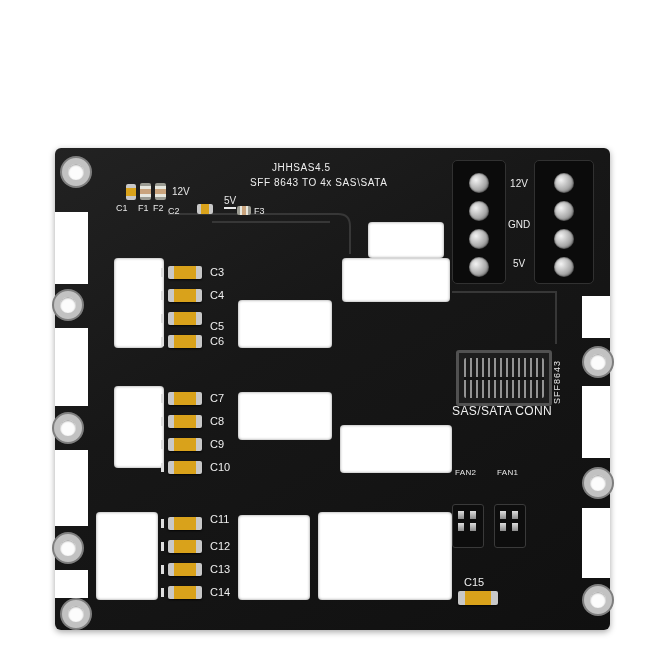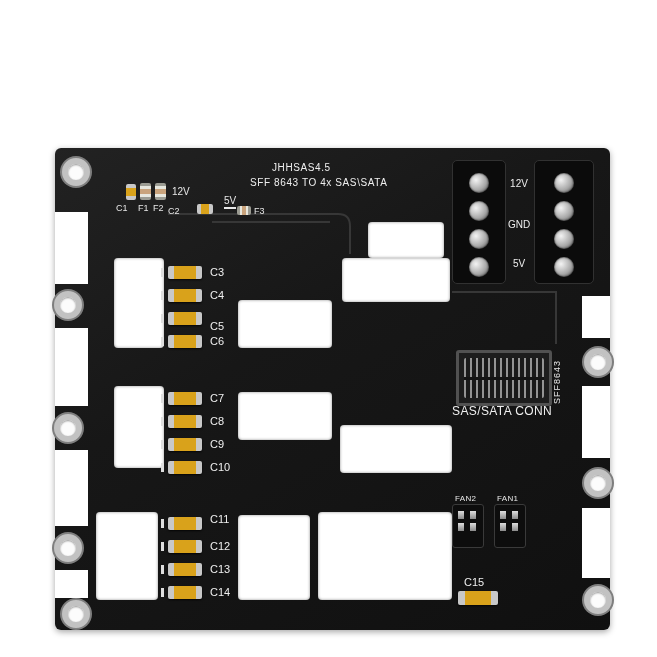--- a/index.html
+++ b/index.html
@@ -49,21 +49,21 @@
            border:3px solid #515151;border-radius:3px;}
   .sffpins{position:absolute;left:5px;top:5px;right:5px;bottom:5px;border-radius:2px;
            background:repeating-linear-gradient(90deg,#949494 0 2px,#1a1a1a 2px 6px);}
   .sffpins::after{content:"";position:absolute;left:0;right:0;top:50%;height:3px;margin-top:-1px;background:#141414;}
   .sffvert{position:absolute;left:552px;top:350px;height:54px;color:#e8e8e8;font-size:9px;
            writing-mode:vertical-rl;transform:rotate(180deg);letter-spacing:1px;}
   
   .fanconn{position:absolute;top:504px;width:30px;height:42px;background:#0d0d0d;
            border:1px solid #3a3a3a;border-radius:3px;}
   .fpin{position:absolute;width:6px;height:8px;background:linear-gradient(180deg,#ddd,#8a8a8a);}
-  .fanlab{position:absolute;top:494px;color:#e8e8e8;font-size:8px;letter-spacing:.3px;}
+  .fanlab{position:absolute;top:468px;color:#e8e8e8;font-size:8px;letter-spacing:.3px;}
 </style>
 </head>
 <body>
 
 <div class="stage">
 
 
   <div class="board"></div>
 
   <svg class="trace" width="657" height="657">

